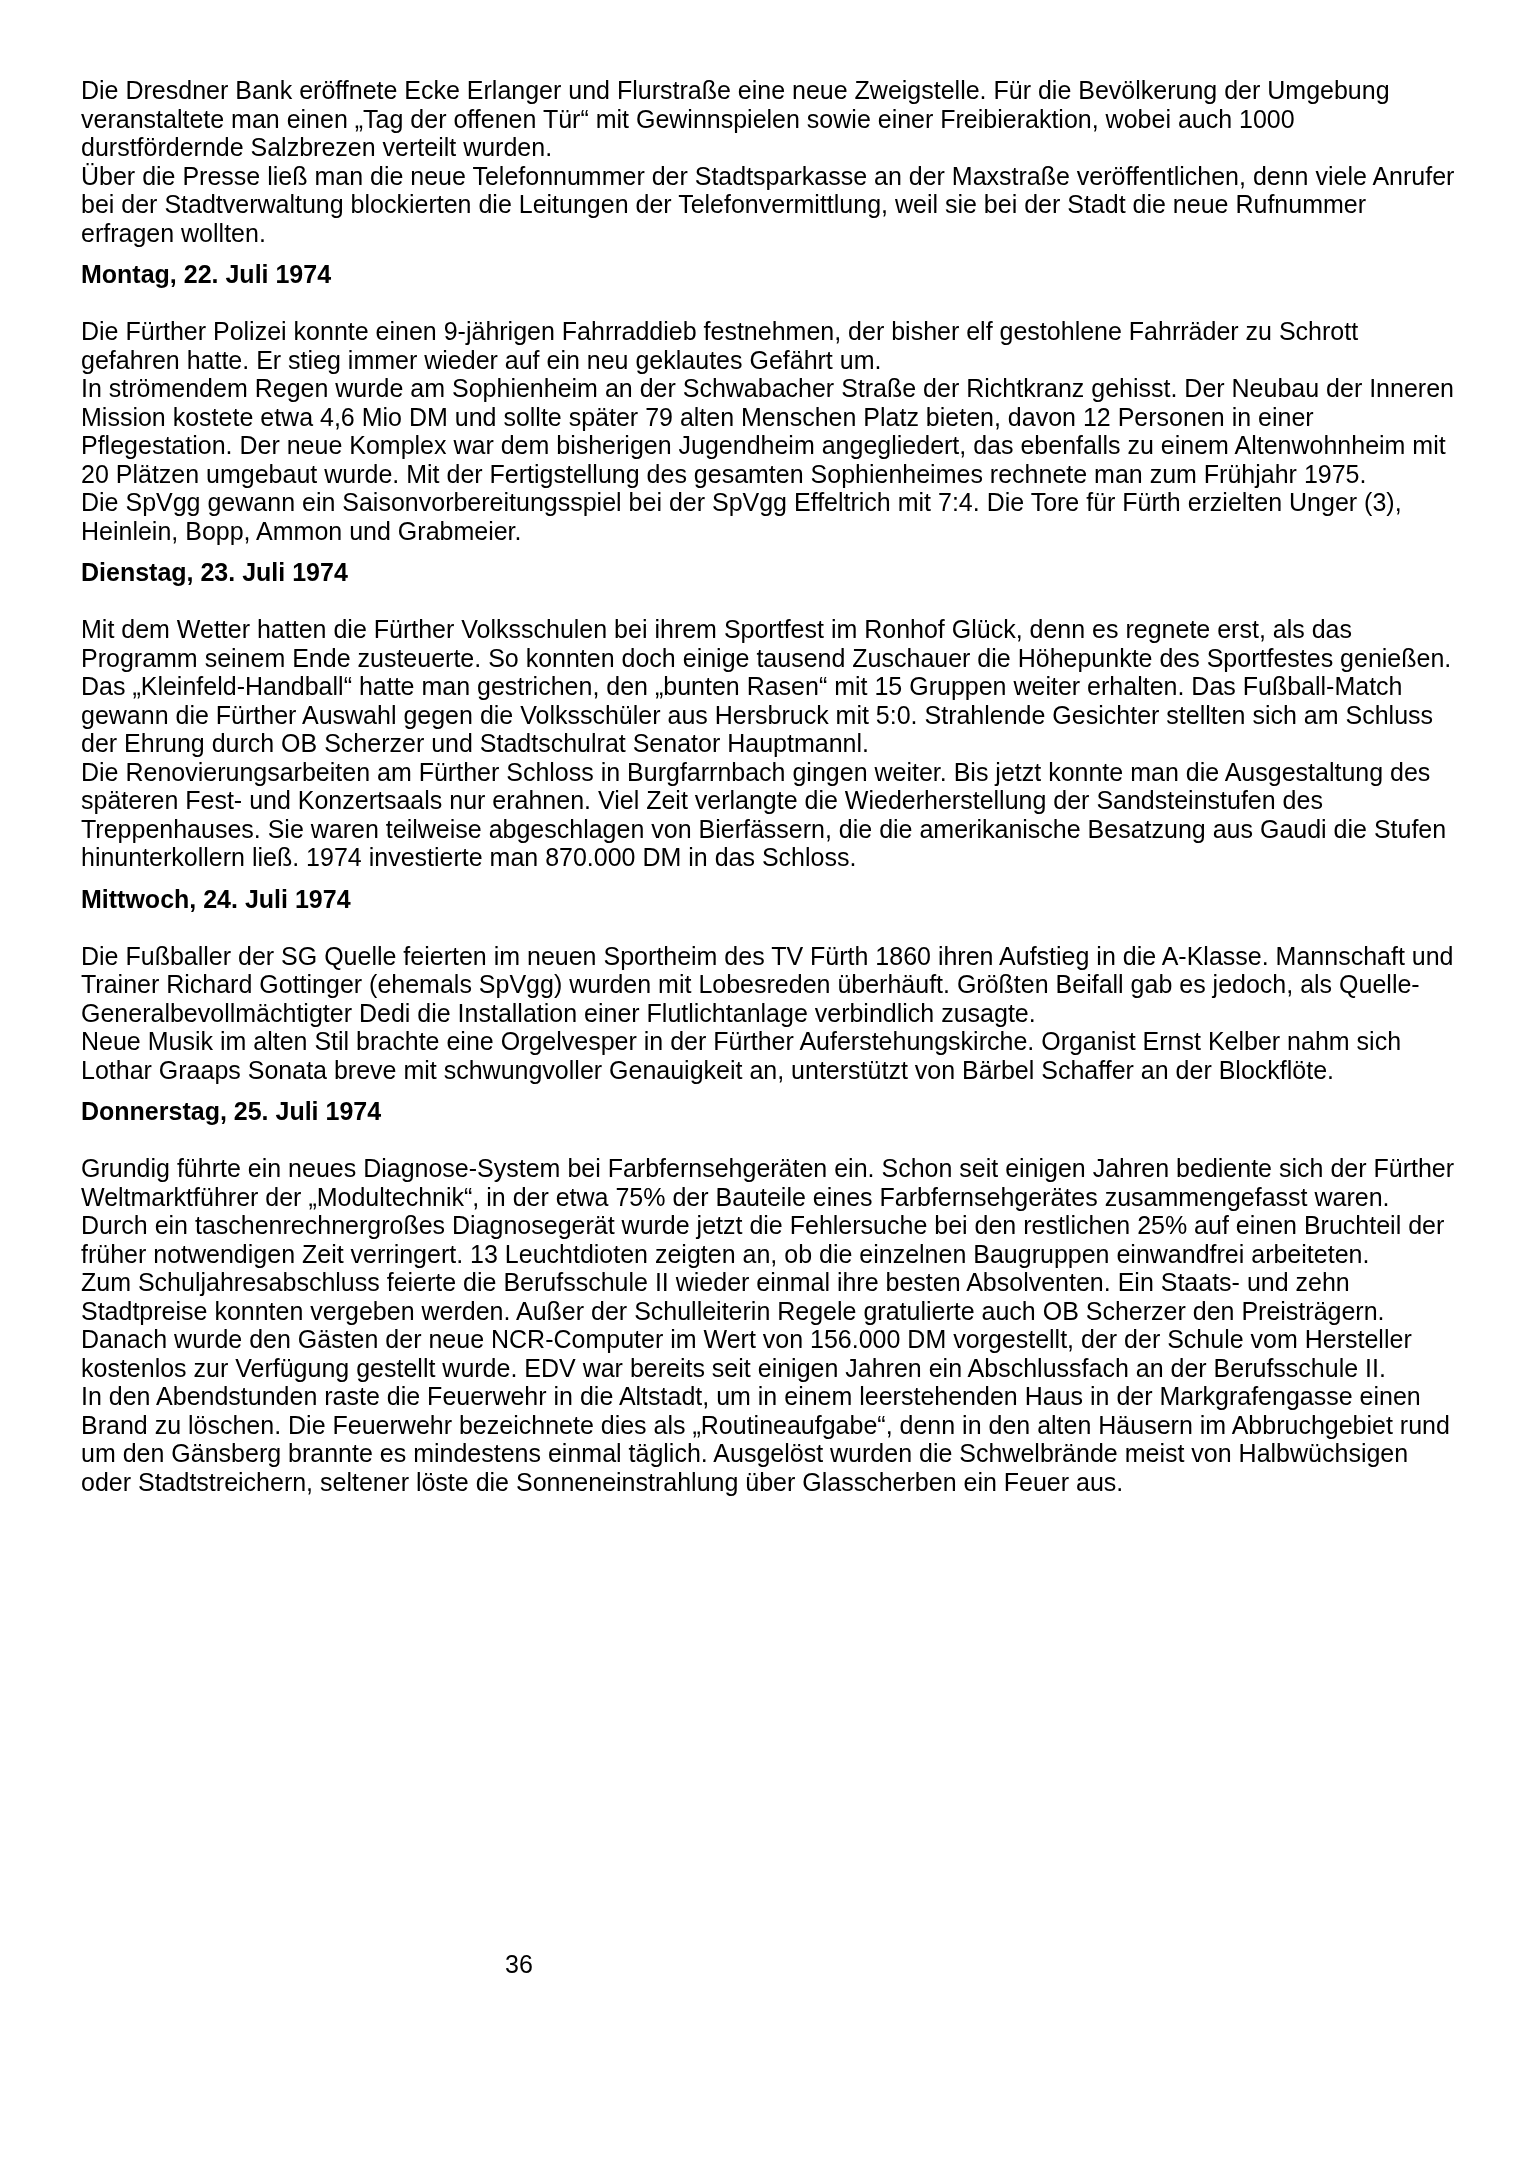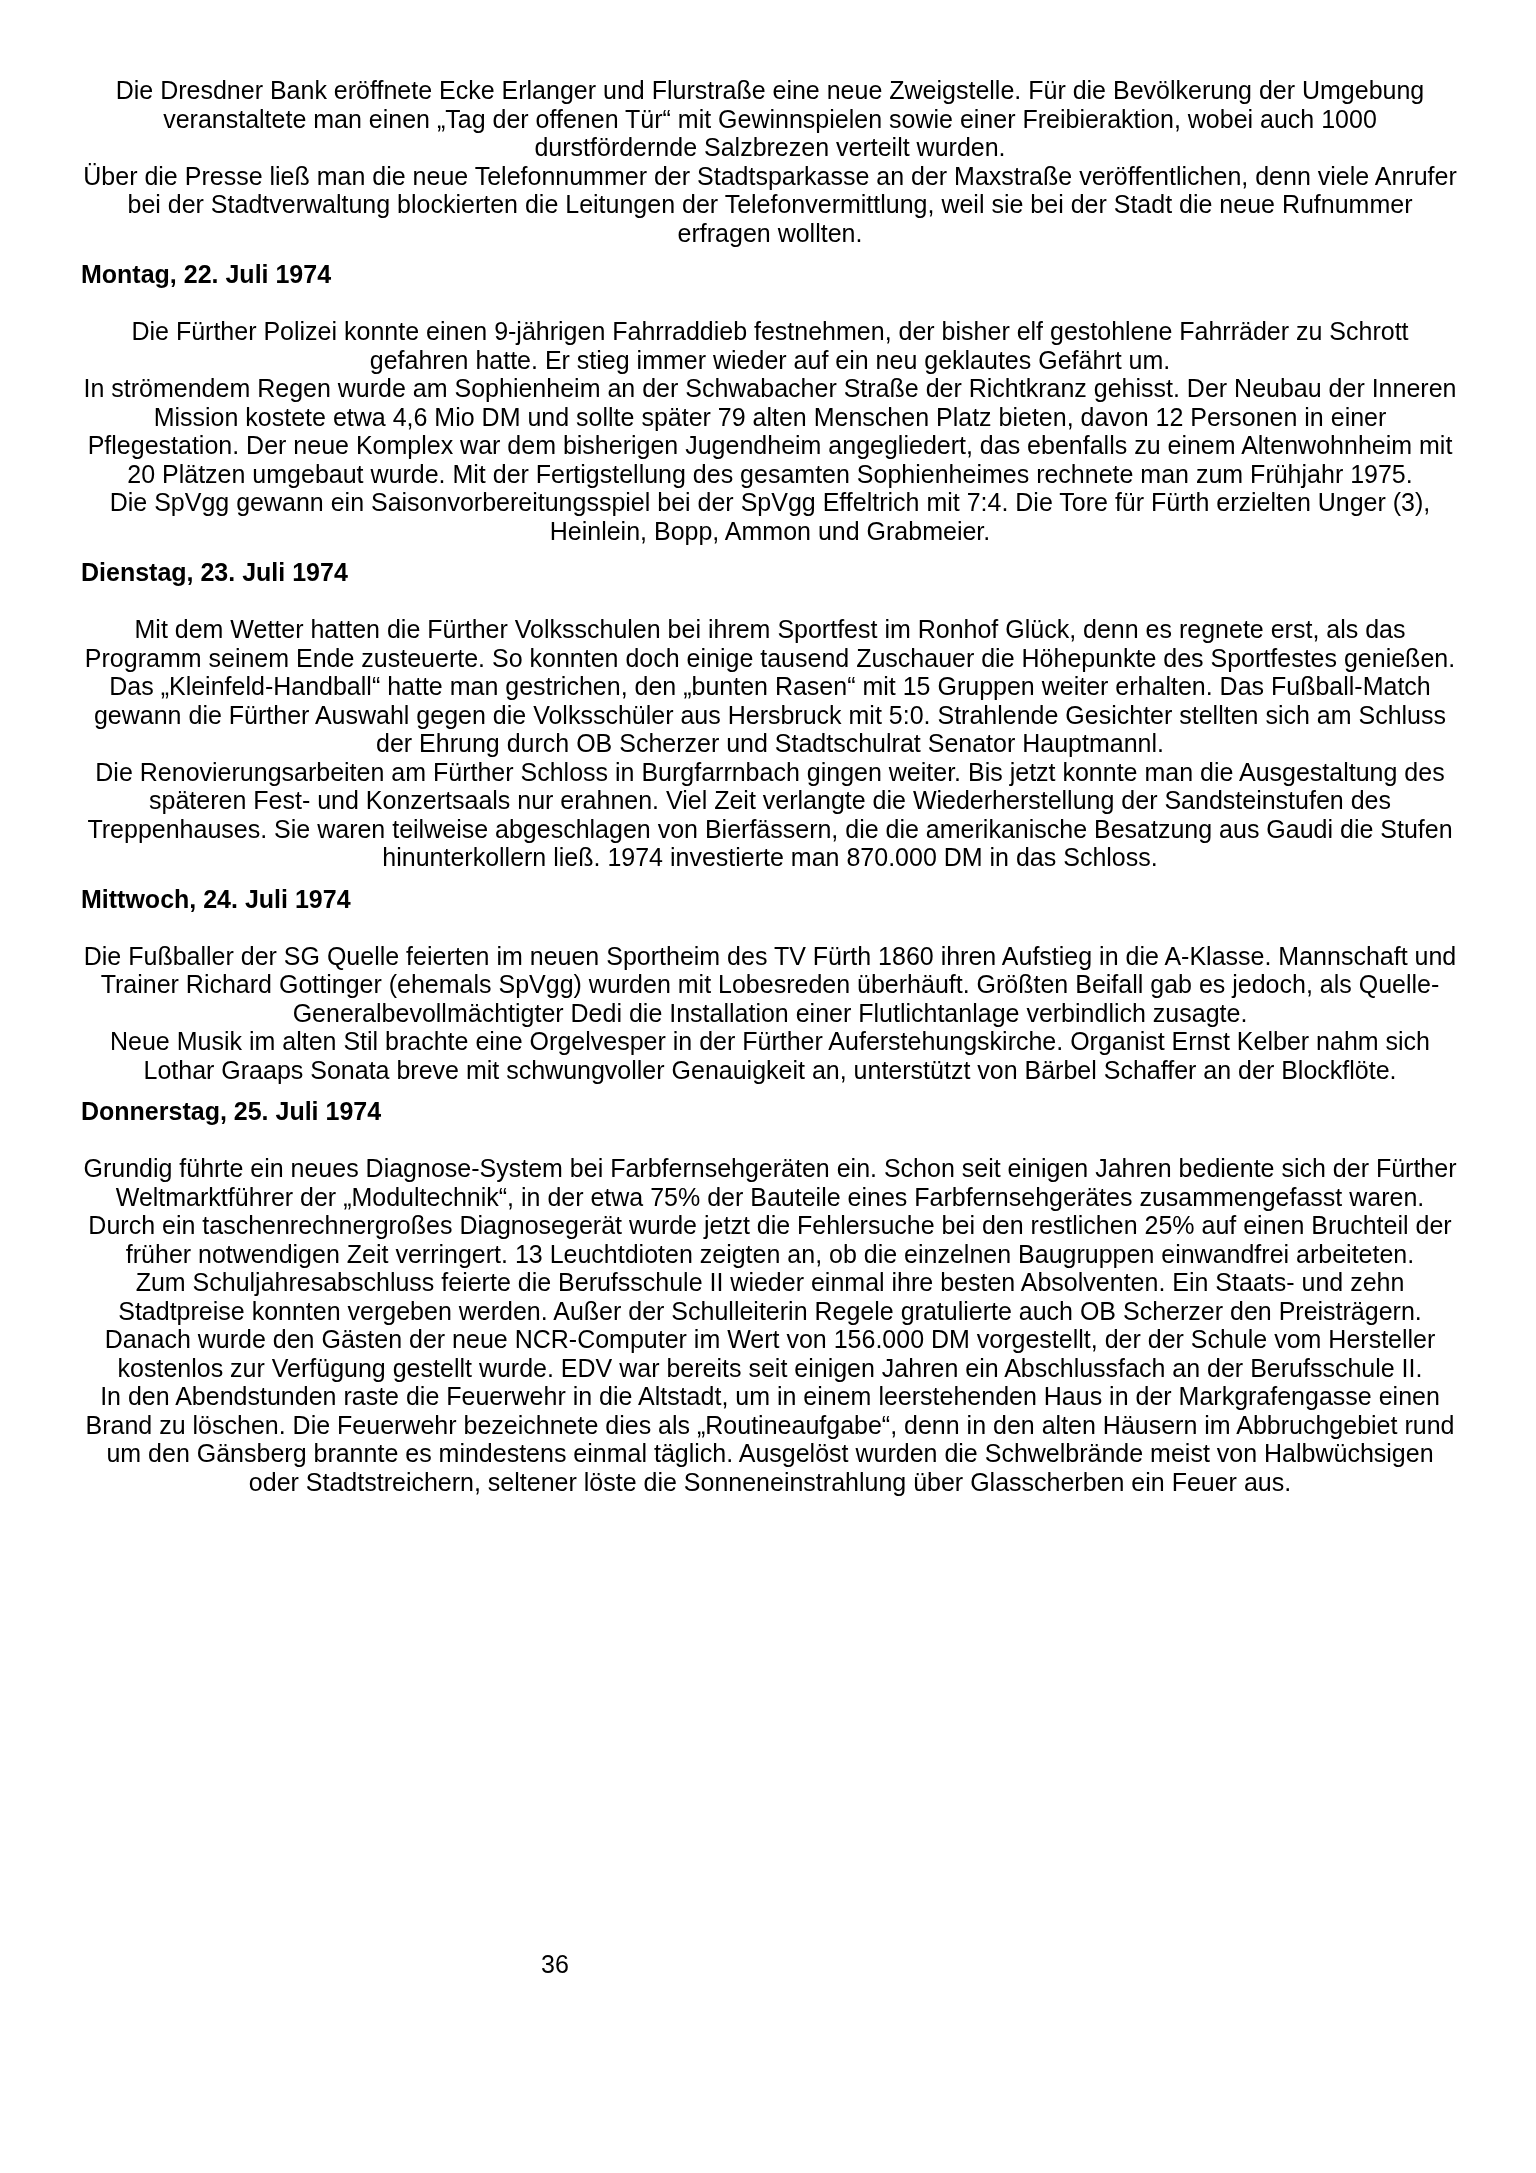--- a/index.html
+++ b/index.html
@@ -27,28 +27,26 @@
   }
   .section { margin: 0; }
   .heading {
     font-weight: bold;
     margin-top: 13px;
     margin-bottom: 28.5px;
   }
   .para {
     margin: 0;
     padding: 0;
-    text-align: center;
   }
   .page-number {
     position: absolute;
     top: 1950px;
     left: 505px;
     width: 100px;
-    text-align: center;
   }
 </style>
 </head>
 <body>
 
 <div class="page">
   <div class="content" id="content">
       <div class="section">
         <div class="para">Die Dresdner Bank eröffnete Ecke Erlanger und Flurstraße eine neue Zweigstelle. Für die Bevölkerung der Umgebung veranstaltete man einen „Tag der offenen Tür“ mit Gewinnspielen sowie einer Freibieraktion, wobei auch 1000 durstfördernde Salzbrezen verteilt wurden.</div>
         <div class="para">Über die Presse ließ man die neue Telefonnummer der Stadtsparkasse an der Maxstraße veröffentlichen, denn viele Anrufer bei der Stadtverwaltung blockierten die Leitungen der Telefonvermittlung, weil sie bei der Stadt die neue Rufnummer erfragen wollten.</div>

